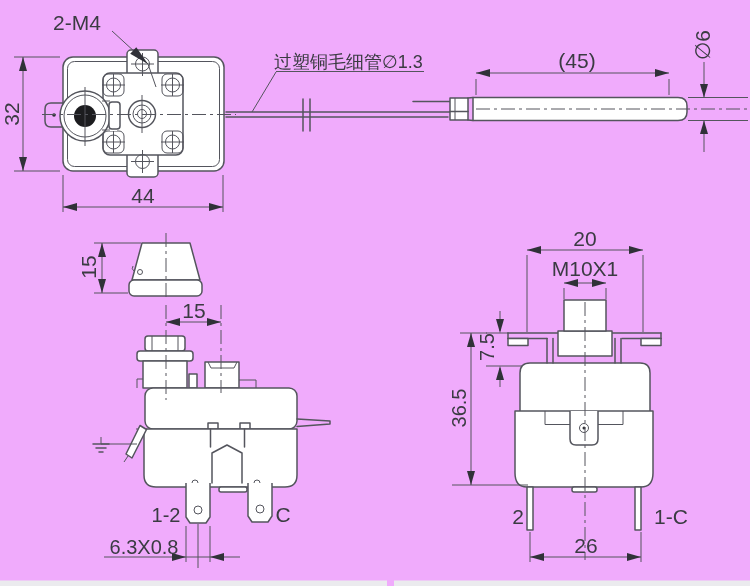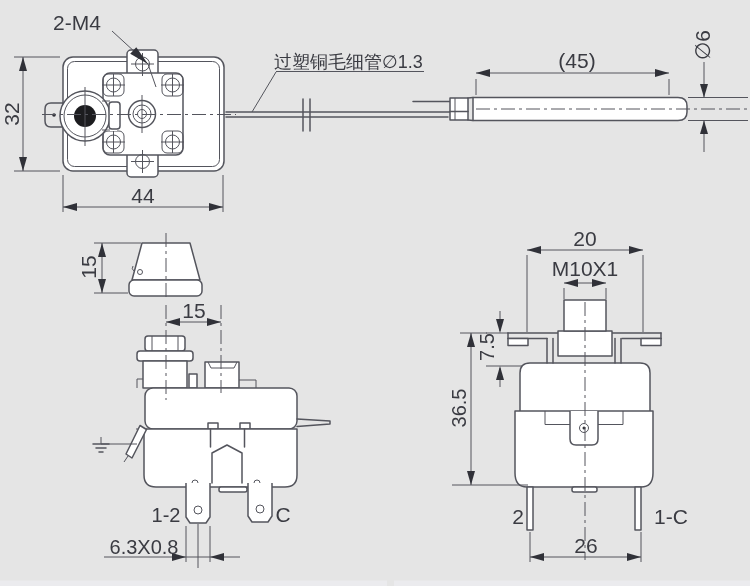--- a/index.html
+++ b/index.html
@@ -1,16 +1,16 @@
 <!DOCTYPE html>
 <html><head>
 <meta charset="utf-8">
 <style>
   html,body{margin:0;padding:0;background:#ffffff;}
-  #stage{position:relative;width:750px;height:586px;background:#e5e5e5;overflow:hidden;
+  #stage{position:relative;width:750px;height:586px;background:#f0abfc;overflow:hidden;
          font-family:"Liberation Sans", sans-serif;}
   svg{position:absolute;left:0;top:0;}
   .ln{stroke:#54555d;stroke-width:1.5;fill:none;stroke-linejoin:round;stroke-linecap:round;}
   .lnf{stroke:#54555d;stroke-width:1.5;fill:#ffffff;stroke-linejoin:round;}
   .thin{stroke:#54555d;stroke-width:1;fill:none;}
   .axis{stroke:#54555d;stroke-width:1;fill:none;stroke-dasharray:14 4 3 4;}
   .arr{fill:#303138;stroke:none;}
   .blk{fill:#1c1c1f;stroke:none;}
   .erase{fill:#ffffff;stroke:none;}
   text{fill:#3a3b42;font-family:"Liberation Sans", sans-serif;}

